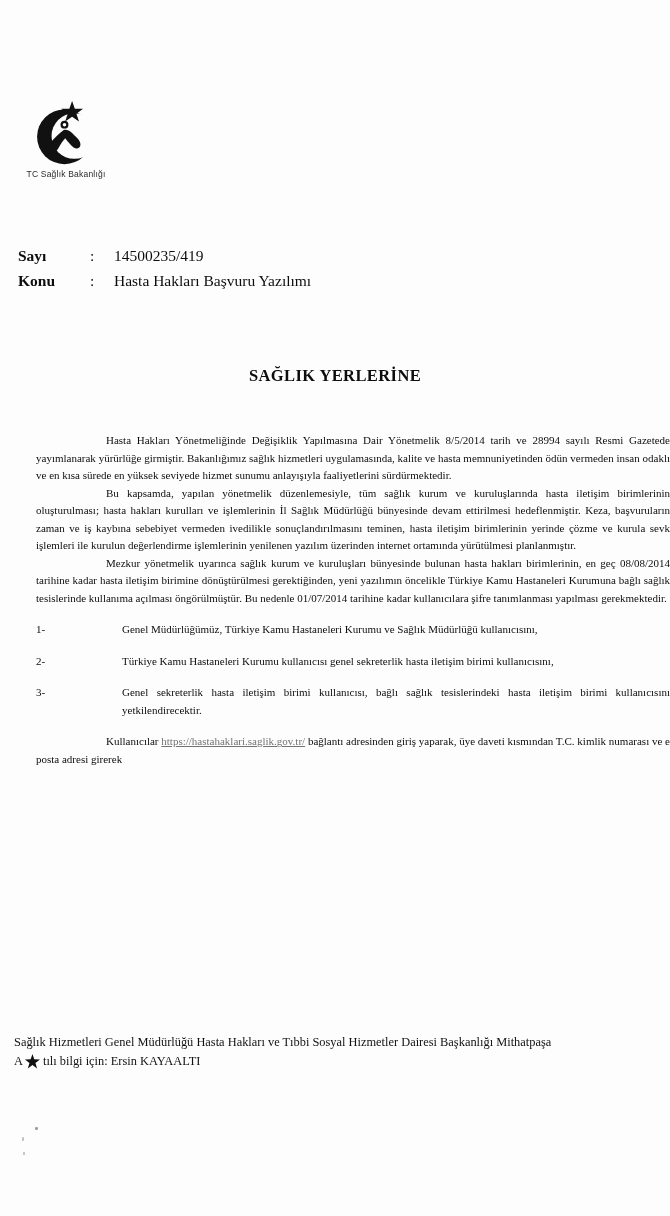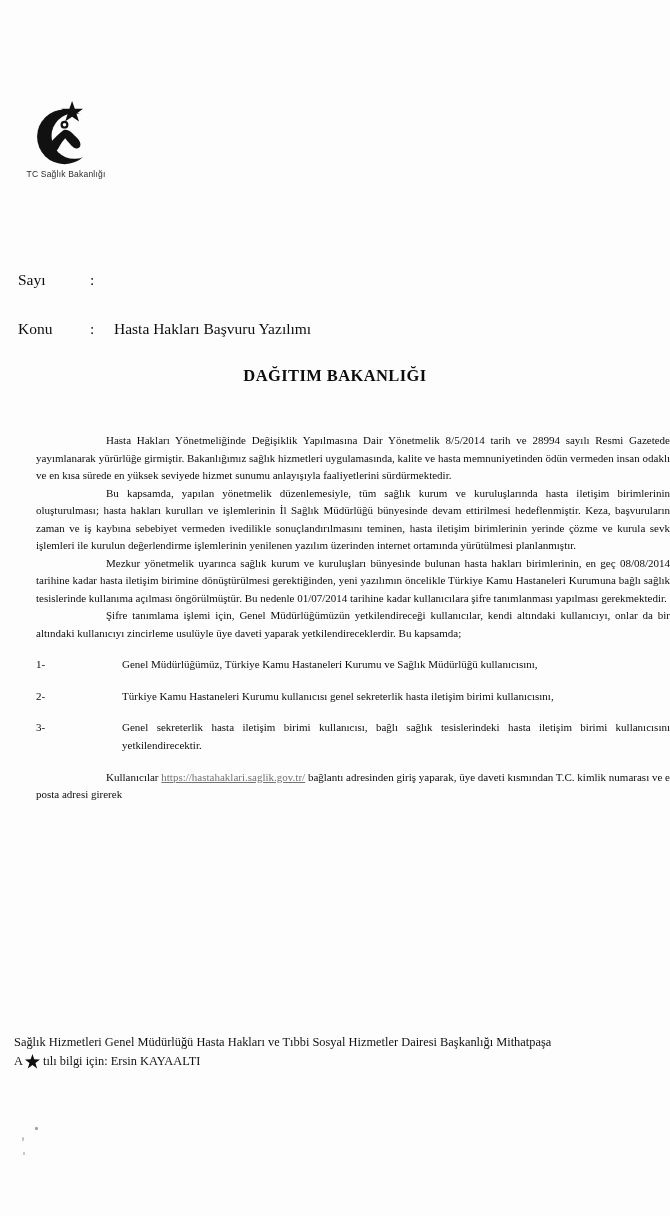--- a/index.html
+++ b/index.html
@@ -90,24 +90,23 @@
     line-height: 1.62;
   }
 
   .meta-row {
     display: flex;
     align-items: baseline;
     white-space: nowrap;
   }
 
   .meta-label {
-    font-weight: normal;
+    font-weight: bold;
     width: 72px;
     flex: 0 0 72px;
-    margin-top: 24px;
   }
 
   .meta-colon {
     width: 24px;
     flex: 0 0 24px;
   }
 
   .meta-value {
     flex: 1 1 auto;
   }
@@ -236,39 +235,39 @@
       </svg>
       <div class="logo-caption">TC Sağlık Bakanlığı</div>
     </div>
 
   </div>
 
   <div class="meta-block">
     <div class="meta-row">
       <span class="meta-label">Sayı</span>
       <span class="meta-colon">:</span>
+      <span class="meta-value">14500235/419</span>
     </div>
     <div class="meta-row">
       <span class="meta-label">Konu</span>
       <span class="meta-colon">:</span>
       <span class="meta-value">Hasta Hakları Başvuru Yazılımı</span>
     </div>
   </div>
 
-  <div class="doc-title">DAĞITIM BAKANLIĞI</div>
+  <div class="doc-title">SAĞLIK YERLERİNE</div>
 
   <div class="body-block">
 
     <p>Hasta Hakları Yönetmeliğinde Değişiklik Yapılmasına Dair Yönetmelik 8/5/2014 tarih ve 28994 sayılı Resmi Gazetede yayımlanarak yürürlüğe girmiştir. Bakanlığımız  sağlık hizmetleri uygulamasında, kalite ve hasta memnuniyetinden ödün vermeden insan odaklı ve en kısa sürede en yüksek seviyede hizmet sunumu anlayışıyla faaliyetlerini sürdürmektedir.</p>
 
     <p>Bu kapsamda, yapılan yönetmelik düzenlemesiyle, tüm sağlık kurum ve kuruluşlarında hasta iletişim birimlerinin oluşturulması; hasta hakları kurulları ve işlemlerinin İl Sağlık Müdürlüğü bünyesinde devam ettirilmesi hedeflenmiştir. Keza, başvuruların zaman ve iş kaybına sebebiyet vermeden ivedilikle sonuçlandırılmasını teminen, hasta iletişim birimlerinin yerinde çözme ve kurula sevk işlemleri ile kurulun değerlendirme işlemlerinin yenilenen yazılım üzerinden internet ortamında yürütülmesi planlanmıştır.</p>
 
     <p>Mezkur yönetmelik uyarınca  sağlık kurum ve kuruluşları bünyesinde bulunan hasta hakları birimlerinin, en geç 08/08/2014  tarihine kadar hasta iletişim birimine dönüştürülmesi gerektiğinden, yeni  yazılımın öncelikle Türkiye Kamu Hastaneleri Kurumuna bağlı sağlık tesislerinde  kullanıma açılması öngörülmüştür. Bu nedenle 01/07/2014 tarihine kadar kullanıcılara şifre tanımlanması yapılması gerekmektedir.</p>
 
-    <p>Şifre tanımlama işlemi için, Genel Müdürlüğümüzün yetkilendireceği kullanıcılar, kendi altındaki kullanıcıyı, onlar da bir altındaki kullanıcıyı zincirleme usulüyle üye daveti yaparak yetkilendireceklerdir. Bu kapsamda;</p>
 
     <div class="num-item">
       <span class="num-marker">1-</span>
       <span class="num-text">Genel Müdürlüğümüz, Türkiye Kamu Hastaneleri Kurumu ve Sağlık Müdürlüğü kullanıcısını,</span>
     </div>
 
     <div class="num-item">
       <span class="num-marker">2-</span>
       <span class="num-text">Türkiye Kamu Hastaneleri Kurumu kullanıcısı genel sekreterlik hasta iletişim birimi kullanıcısını,</span>
     </div>

